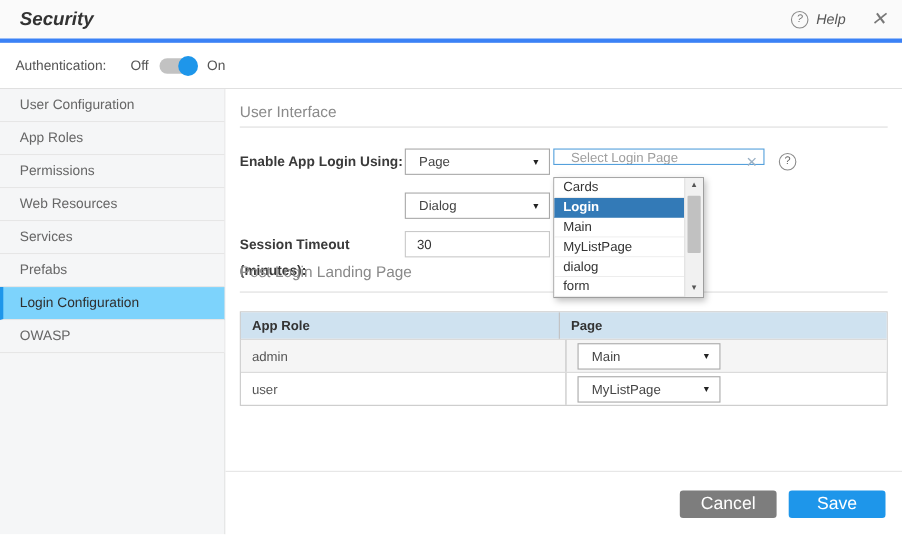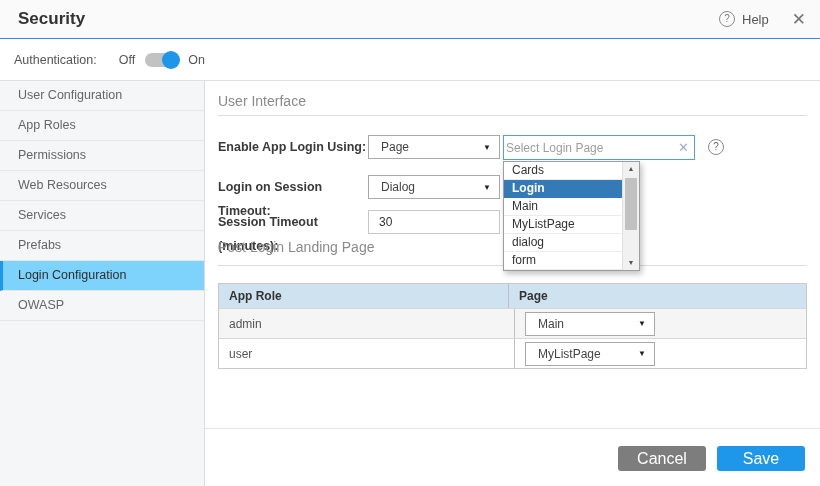--- a/index.html
+++ b/index.html
@@ -2,21 +2,21 @@
 <html style="--accent: #1e96ea; --input-focus: #54a0dc; --option-selected: #337ab7; --table-header: #cfe2f0; --cancel-gray: #7d7d7d; --toggle-track: #c2c2c2;"><head>
 <meta charset="utf-8">
 <style>
   * { margin:0; padding:0; box-sizing:border-box; }
   html,body { width:820px; height:486px; }
   body { font-family:"Liberation Sans", sans-serif; font-size:12px; color:#333; background:#fff; }
   .window { position:relative; width:820px; height:486px; background:#fff; overflow:hidden; }
 
   
   .titlebar { position:absolute; left:0; top:0; width:820px; height:39px; background:#fafafa;
-              border-bottom:1px solid #3b82f6; display:flex; align-items:center; padding:0 14px 0 18px; }
+              border-bottom:4px solid #3b82f6; display:flex; align-items:center; padding:0 14px 0 18px;font-style:italic; }
   .title { font-size:17px; font-weight:700; color:#333; }
   .titlebar-right { margin-left:auto; display:flex; align-items:center; gap:7px; }
   .help-icon { width:16px; height:16px; border:1px solid #8a8a8a; border-radius:50%; color:#777;
                font-size:10px; line-height:14px; text-align:center; cursor:pointer; }
   .help-label { font-size:13px; color:#555; cursor:pointer; }
   .close-icon { margin-left:16px; font-size:17px; color:#777; cursor:pointer; line-height:17px; }
 
   
   .authbar { position:absolute; left:0; top:39px; width:820px; height:42px; background:#fff;
              border-bottom:1px solid #e0e0e0; display:flex; align-items:center; padding-left:14px; }
@@ -41,22 +41,22 @@
   .section-heading { position:absolute; left:13px; font-size:14px; color:#8a8a8a; }
   .rule { position:absolute; left:13px; width:589px; height:0; border-top:1px solid #ddd; }
 
   .form-label { position:absolute; left:13px; width:150px; font-size:12.5px; font-weight:700; color:#3a3a3a;
                 line-height:24px; }
   .select-box { position:absolute; height:24px; background:#fff; border:1px solid #a9a9a9; display:flex;
                 align-items:center; padding:0 8px 0 12px; font-size:12px; color:#444; cursor:pointer; }
   .select-box .caret { margin-left:auto; font-size:8px; color:#222; }
   .text-input { position:absolute; height:24px; border:1px solid #c9c9c9; font-family:"Liberation Sans",sans-serif;
                 font-size:12px; color:#333; padding:0 10px; }
-  .combo-input { position:absolute; height:25px; border:1px solid var(--input-focus,#54a0dc);
-                 font-family:"Liberation Sans",sans-serif; font-size:12px; color:#333; padding:0 26px 0 2px; }
+  .combo-input { position:absolute; height:15px; border:1px solid var(--input-focus,#54a0dc);
+                 font-family:"Liberation Sans",sans-serif; font-size:12px; color:#333; padding:0 26px 0 15px; }
   .combo-input::placeholder { color:#9e9e9e; }
   .combo-clear { position:absolute; font-size:13px; color:#9ab0c4; cursor:pointer; }
   .field-help { position:absolute; width:16px; height:16px; border:1px solid #8a8a8a; border-radius:50%;
                 color:#666; font-size:10px; line-height:14px; text-align:center; cursor:pointer; }
 
   
   .dropdown { position:absolute; left:298px; top:80px; width:137px; height:110px; background:#fff;
               border:1px solid #9e9e9e; box-shadow:2px 3px 6px rgba(0,0,0,0.25); z-index:10; }
   .dd-list { position:absolute; left:0; top:0; right:17px; bottom:0; }
   .dd-item { height:18px; line-height:17px; padding-left:8px; font-size:12px; color:#333;
@@ -131,21 +131,20 @@
 
     <div class="form-label" style="top:54px;">Enable App Login Using:</div>
     <div class="select-box" style="left:163px; top:54px; width:132px;">
       <span>Page</span>
       <span class="caret">▼</span>
     </div>
     <input class="combo-input" style="left: 298px; top: 54px; width: 192px;" placeholder="Select Login Page">
     <span class="combo-clear" style="left:473px; top:59px;">✕</span>
     <span class="field-help" style="left:503px; top:58px;">?</span>
 
-    <div class="form-label" style="top:94px;">Login on Session Timeout:</div>
     <div class="select-box" style="left:163px; top:94px; width:132px;">
       <span>Dialog</span>
       <span class="caret">▼</span>
     </div>
 
     <div class="form-label" style="top:129px;">Session Timeout (minutes):</div>
     <input class="text-input" style="left: 163px; top: 129px; width: 132px;" value="30">
 
     <div class="section-heading" style="top:158px;">Post Login Landing Page</div>
     <div class="rule" style="top:184px;"></div>

